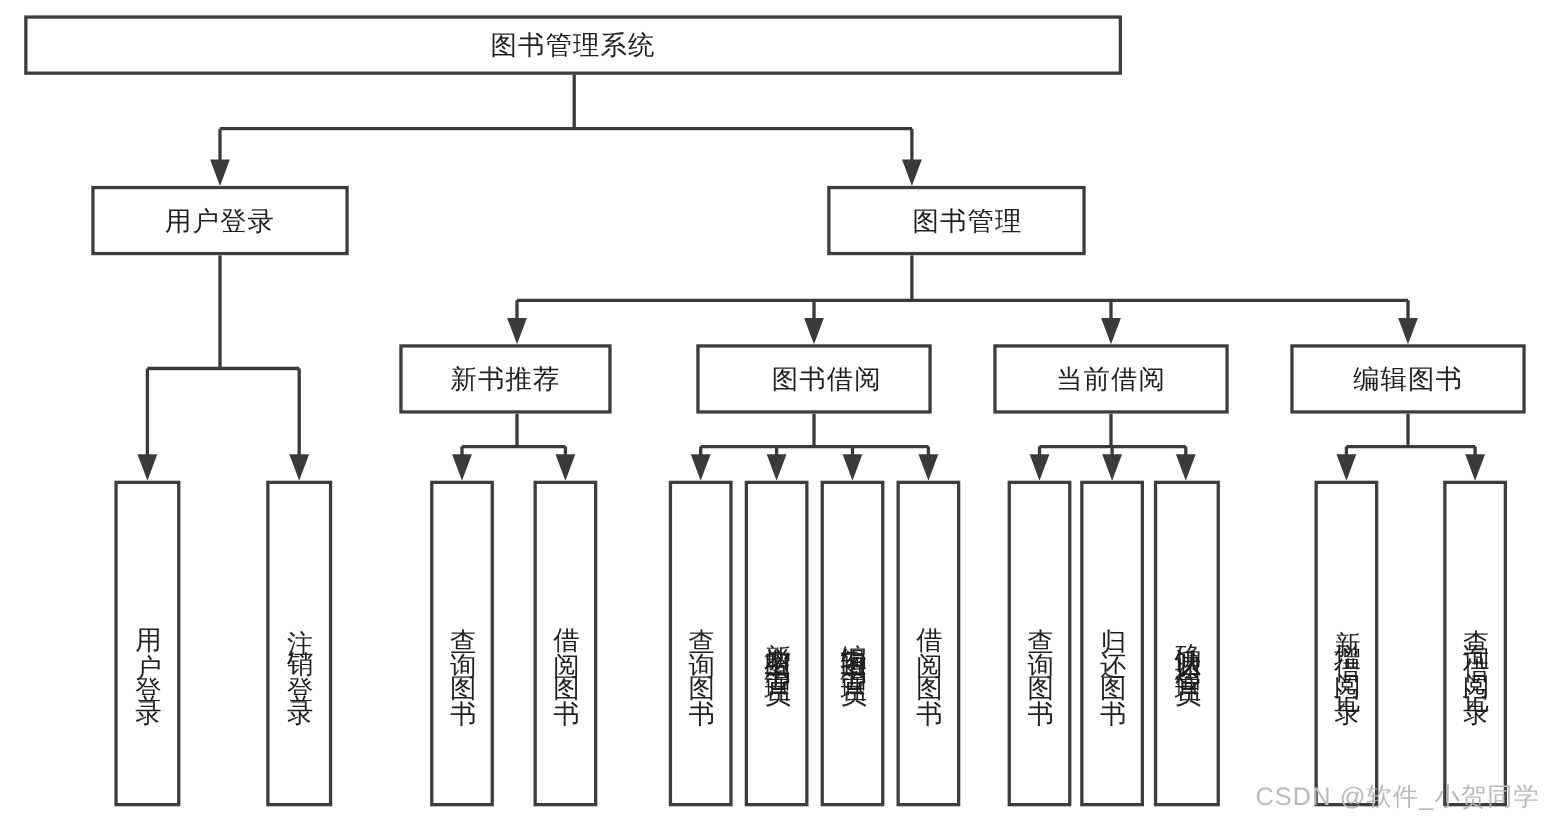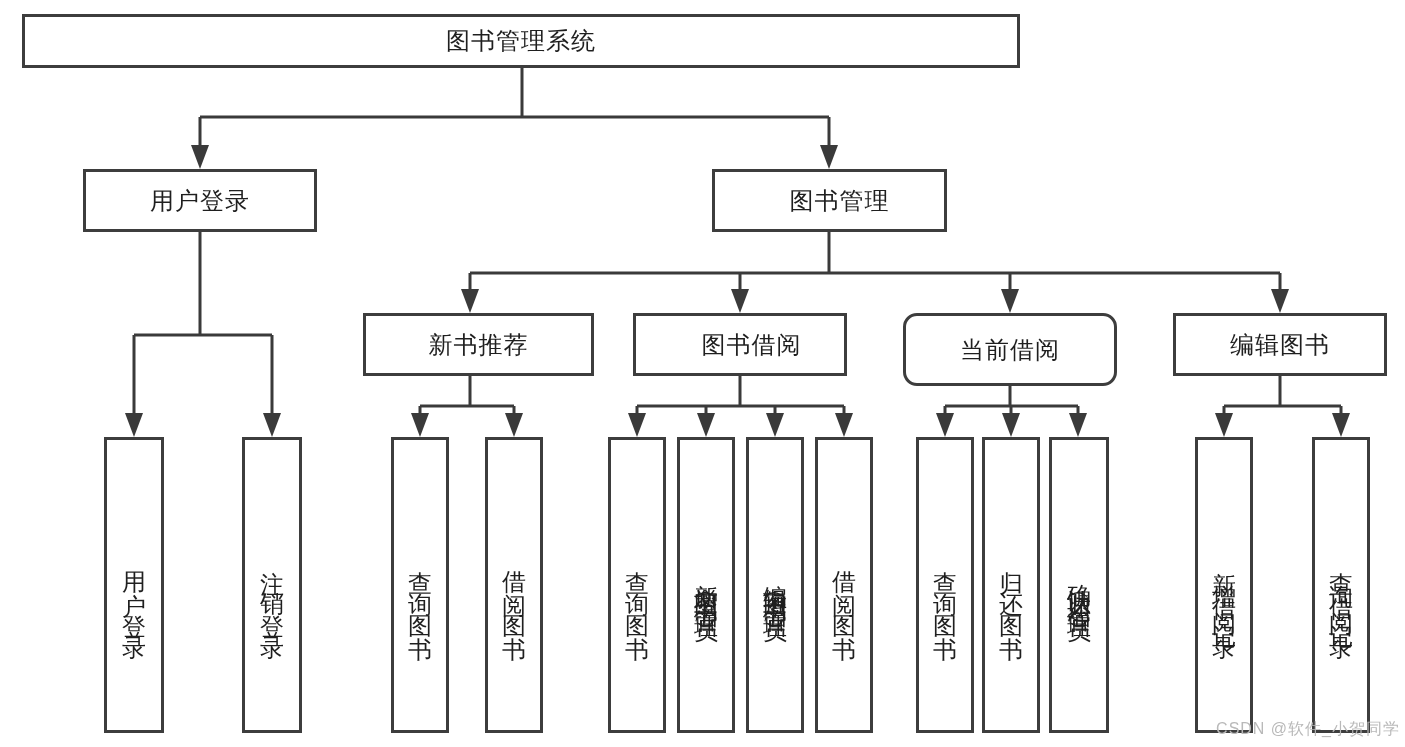--- a/index.html
+++ b/index.html
@@ -46,21 +46,21 @@
     white-space: nowrap;
   }
   .box.v span.ls4 { letter-spacing: 22px; padding-inline-start: 22px; }
   .box.v span.ls6 { letter-spacing: 13px; padding-inline-start: 13px; }
   .box.v span.ls9 { letter-spacing: 5px;  padding-inline-start: 5px; }
 
   .watermark {
     position: absolute;
     right: 5px;
     bottom: 7px;
-    font-size: 16px;
+    font-size: 23px;
     color: #b9b9b9;
     letter-spacing: 1px;
     white-space: nowrap;
   }
 </style>
 </head>
 <body>
 
 <div class="canvas">
 
@@ -99,25 +99,25 @@
     <polygon points="936,413 954,413 945,437"></polygon>
     <polygon points="1002,413 1020,413 1011,437"></polygon>
     <polygon points="1069,413 1087,413 1078,437"></polygon>
     <polygon points="1215,413 1233,413 1224,437"></polygon>
     <polygon points="1332,413 1350,413 1341,437"></polygon>
   </svg>
 
   <div class="box h" style="left:22px; top:14px; width:998px; height:54px;">图书管理系统</div>
 
   <div class="box h" style="left:83px; top:169px; width:234px; height:63px;">用户登录</div>
-  <div class="box h" style="left:712px; top:169px; width:235px; height:63px;padding-left:20px;">图书管理</div>
+  <div class="box h" style="left:752px; top:169px; width:235px; height:63px;padding-left:20px;">图书管理</div>
 
-  <div class="box h" style="left:363px; top:313px; width:231px; height:63px;">新书推荐</div>
+  <div class="box h" style="left:363px; top:313px; width:193px; height:63px;">新书推荐</div>
   <div class="box h" style="left:633px; top:313px; width:214px; height:63px;padding-left:23px;">图书借阅</div>
-  <div class="box h" style="left:903px; top:313px; width:214px; height:73px;border-radius:14px;">当前借阅</div>
+  <div class="box h" style="left:903px; top:313px; width:214px; height:63px;">当前借阅</div>
   <div class="box h" style="left:1173px; top:313px; width:214px; height:63px;">编辑图书</div>
 
   <div class="box v" style="left:104px; top:437px; width:60px; height:296px;">
       <span class="ls4">用户登录</span>
     </div>
   <div class="box v" style="left:242px; top:437px; width:60px; height:296px;">
       <span class="ls4">注销登录</span>
     </div>
 
   <div class="box v" style="left:391px; top:437px; width:58px; height:296px;">

